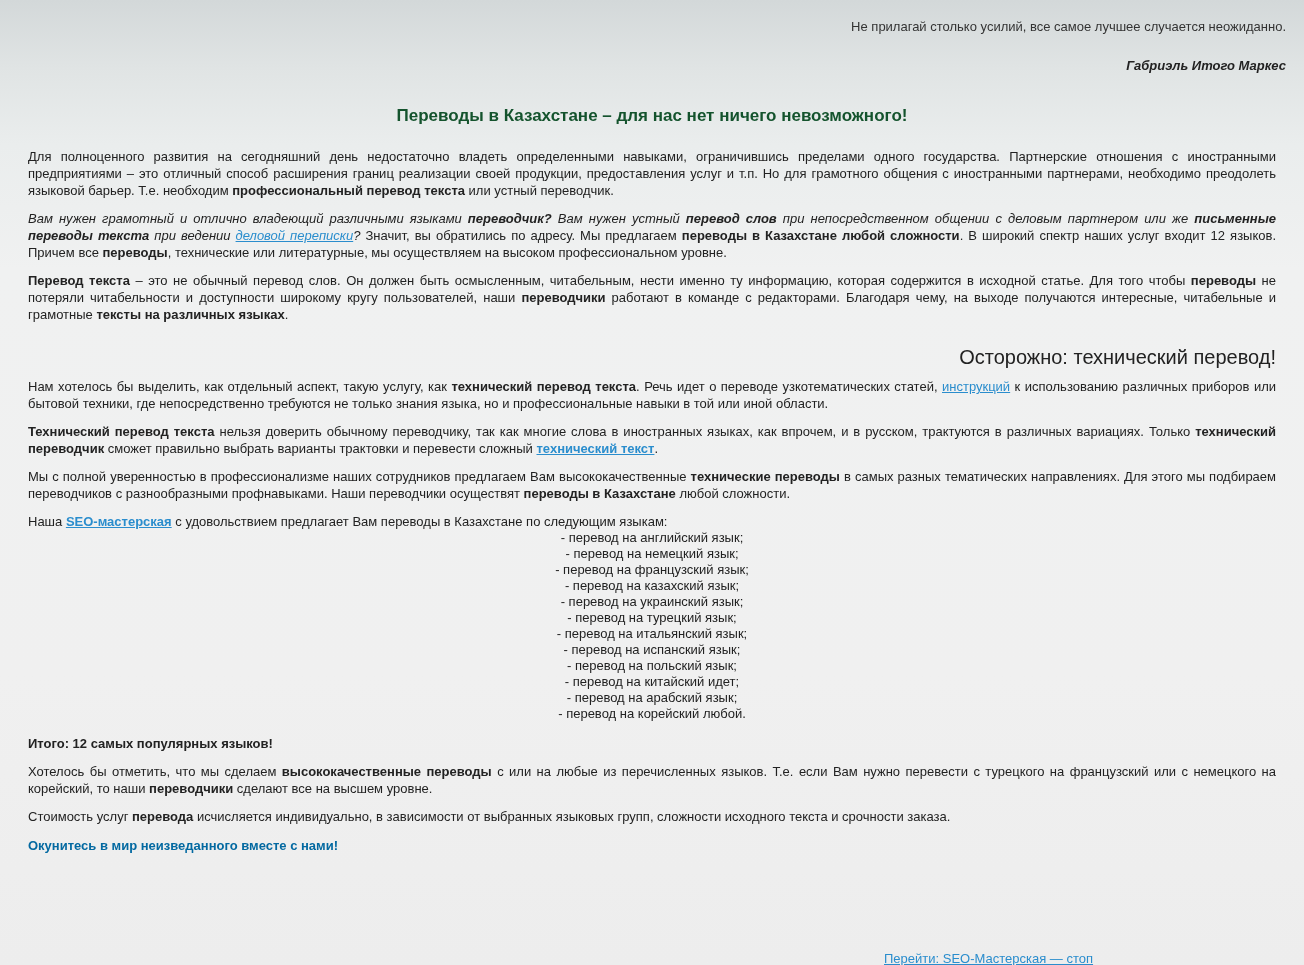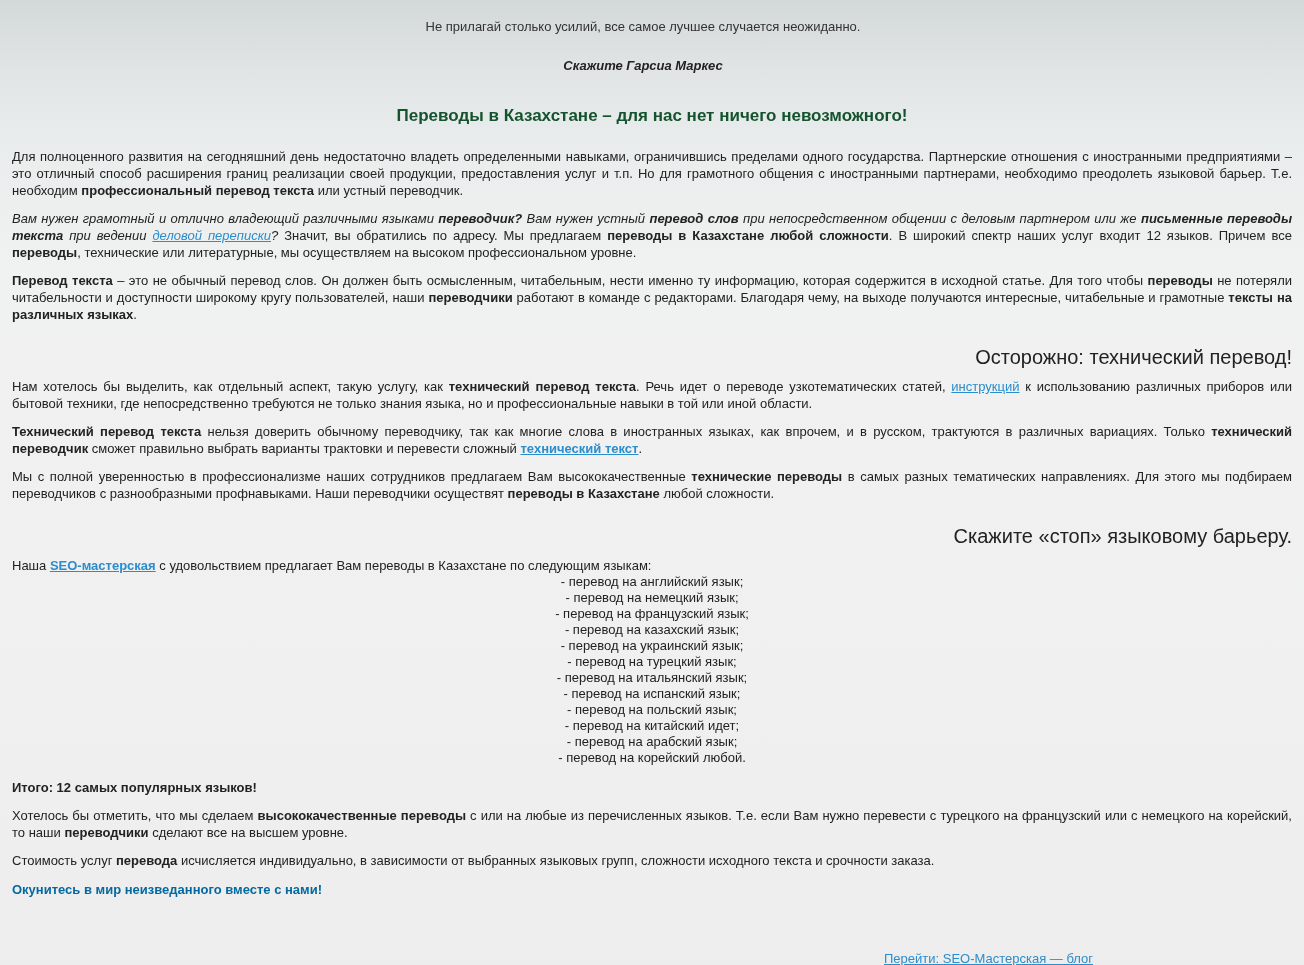--- a/index.html
+++ b/index.html
@@ -7,70 +7,69 @@
   body {
     position: relative;
     width: 1304px;
     height: 965px;
     margin: 0;
     overflow: hidden;
     background: linear-gradient(180deg, #d3d8d9 0%, #e0e4e4 7%, #eaeded 15%, #f0f1f1 28%, #f0f0f0 70%, #ededed 100%);
     font-family: "Liberation Sans", "DejaVu Sans", sans-serif;
     color: #222;
   }
-  .epigraph { text-align: center; padding: 19px 18px 0 0; font-size: 13px; line-height: 16px; color: #333; }
+  .epigraph { text-align: right; padding: 19px 18px 0 0; font-size: 13px; line-height: 16px; color: #333; }
   .epigraph .author { margin-top: 23px; font-weight: bold; font-style: italic; color: #222; }
   .page-title { text-align: center; font-size: 17px; font-weight: bold; color: #14532d; margin: 32px 0 22px; }
-  .article { padding: 0 12px; font-size: 13px; line-height: 17px; text-align: justify; color: #222; }
+  .article { padding: 0 28px; font-size: 13px; line-height: 17px; text-align: justify; color: #222; }
   .para { margin: 0 0 11px; }
   .para.no-bottom { margin-bottom: 0; }
   .section { font-size: 20px; font-weight: normal; color: #222; margin: 26px 0 12px; text-align: right; }
   .lang-item { line-height: 16px; text-align: center; }
   .totals { margin-top: 13px; }
   .cta { margin-top: 12px; font-weight: bold; }
   .seg-b { font-weight: bold; }
   .seg-i { font-style: italic; }
   .seg-bi { font-weight: bold; font-style: italic; }
   a.seg-link { text-decoration: underline; cursor: pointer; }
   .footer-link {
     position: absolute; top: 951px; left: 884px;
     font-size: 13px; text-decoration: underline; white-space: nowrap; cursor: pointer;
   }
 </style>
 </head>
 <body>
 
 <div class="epigraph">
   <div>Не прилагай столько усилий, все самое лучшее случается неожиданно.</div>
-  <div class="author">Скажите Гарсиа Маркес</div>
+  <div class="author">Габриэль Итого Маркес</div>
 </div>
 
 <h1 class="page-title">Переводы в Казахстане – для нас нет ничего невозможного!</h1>
 
 <div class="article">
     <p class="para"><span>Для полноценного развития на сегодняшний день недостаточно владеть определенными навыками, ограничившись пределами одного государства. Партнерские отношения с иностранными предприятиями – это отличный способ расширения границ реализации своей продукции, предоставления услуг и т.п. Но для грамотного общения с иностранными партнерами, необходимо преодолеть языковой барьер. Т.е. необходим </span><span class="seg-b">профессиональный перевод текста</span><span> или устный переводчик.</span></p>
     <p class="para"><span class="seg-i">Вам нужен грамотный и отлично владеющий различными языками </span><span class="seg-bi">переводчик?</span><span class="seg-i"> Вам нужен устный </span><span class="seg-bi">перевод слов</span><span class="seg-i"> при непосредственном общении с деловым партнером или же </span><span class="seg-bi">письменные переводы текста</span><span class="seg-i"> при ведении </span><a class="seg-link seg-i" href="#" style="color: rgb(42, 141, 205);">деловой переписки</a><span class="seg-i">?</span><span> Значит, вы обратились по адресу. Мы предлагаем </span><span class="seg-b">переводы в Казахстане любой сложности</span><span>. В широкий спектр наших услуг входит 12 языков. Причем все </span><span class="seg-b">переводы</span><span>, технические или литературные, мы осуществляем на высоком профессиональном уровне.</span></p>
     <p class="para"><span class="seg-b">Перевод текста</span><span> – это не обычный перевод слов. Он должен быть осмысленным, читабельным, нести именно ту информацию, которая содержится в исходной статье. Для того чтобы </span><span class="seg-b">переводы</span><span> не потеряли читабельности и доступности широкому кругу пользователей, наши </span><span class="seg-b">переводчики</span><span> работают в команде с редакторами. Благодаря чему, на выходе получаются интересные, читабельные и грамотные </span><span class="seg-b">тексты на различных языках</span><span>.</span></p>
     <h2 class="section">Осторожно: технический перевод!</h2>
     <p class="para"><span>Нам хотелось бы выделить, как отдельный аспект, такую услугу, как </span><span class="seg-b">технический перевод текста</span><span>. Речь идет о переводе узкотематических статей, </span><a class="seg-link" href="#" style="color: rgb(42, 141, 205);">инструкций</a><span> к использованию различных приборов или бытовой техники, где непосредственно требуются не только знания языка, но и профессиональные навыки в той или иной области.</span></p>
     <p class="para"><span class="seg-b">Технический перевод текста</span><span> нельзя доверить обычному переводчику, так как многие слова в иностранных языках, как впрочем, и в русском, трактуются в различных вариациях. Только </span><span class="seg-b">технический переводчик</span><span> сможет правильно выбрать варианты трактовки и перевести сложный </span><a class="seg-link seg-b" href="#" style="color: rgb(42, 141, 205);">технический текст</a><span>.</span></p>
     <p class="para"><span>Мы с полной уверенностью в профессионализме наших сотрудников предлагаем Вам высококачественные </span><span class="seg-b">технические переводы</span><span> в самых разных тематических направлениях. Для этого мы подбираем переводчиков с разнообразными профнавыками. Наши переводчики осуществят </span><span class="seg-b">переводы в Казахстане</span><span> любой сложности.</span></p>
-    <h2 class="section">Скажите «стоп» языковому барьеру.</h2>
     <p class="para no-bottom"><span>Наша </span><a class="seg-link seg-b" href="#" style="color: rgb(42, 141, 205);">SEO-мастерская</a><span> с удовольствием предлагает Вам переводы в Казахстане по следующим языкам:</span></p>
     <div class="lang-item">- перевод на английский язык;</div>
     <div class="lang-item">- перевод на немецкий язык;</div>
     <div class="lang-item">- перевод на французский язык;</div>
     <div class="lang-item">- перевод на казахский язык;</div>
     <div class="lang-item">- перевод на украинский язык;</div>
     <div class="lang-item">- перевод на турецкий язык;</div>
     <div class="lang-item">- перевод на итальянский язык;</div>
     <div class="lang-item">- перевод на испанский язык;</div>
     <div class="lang-item">- перевод на польский язык;</div>
     <div class="lang-item">- перевод на китайский идет;</div>
     <div class="lang-item">- перевод на арабский язык;</div>
     <div class="lang-item">- перевод на корейский любой.</div>
     <p class="para totals"><span class="seg-b">Итого: 12 самых популярных языков!</span></p>
     <p class="para"><span>Хотелось бы отметить, что мы сделаем </span><span class="seg-b">высококачественные переводы</span><span> с или на любые из перечисленных языков. Т.е. если Вам нужно перевести с турецкого на французский или с немецкого на корейский, то наши </span><span class="seg-b">переводчики</span><span> сделают все на высшем уровне.</span></p>
     <p class="para"><span>Стоимость услуг </span><span class="seg-b">перевода</span><span> исчисляется индивидуально, в зависимости от выбранных языковых групп, сложности исходного текста и срочности заказа.</span></p>
     <p class="para cta" style="color: #0369a1;"><span>Окунитесь в мир неизведанного вместе с нами!</span></p>
   </div>
 
-<a class="footer-link" href="#" style="color: rgb(42, 141, 205);">Перейти: SEO-Мастерская — блог</a>
+<a class="footer-link" href="#" style="color: rgb(42, 141, 205);">Перейти: SEO-Мастерская — стоп</a>
 
 </body></html>

